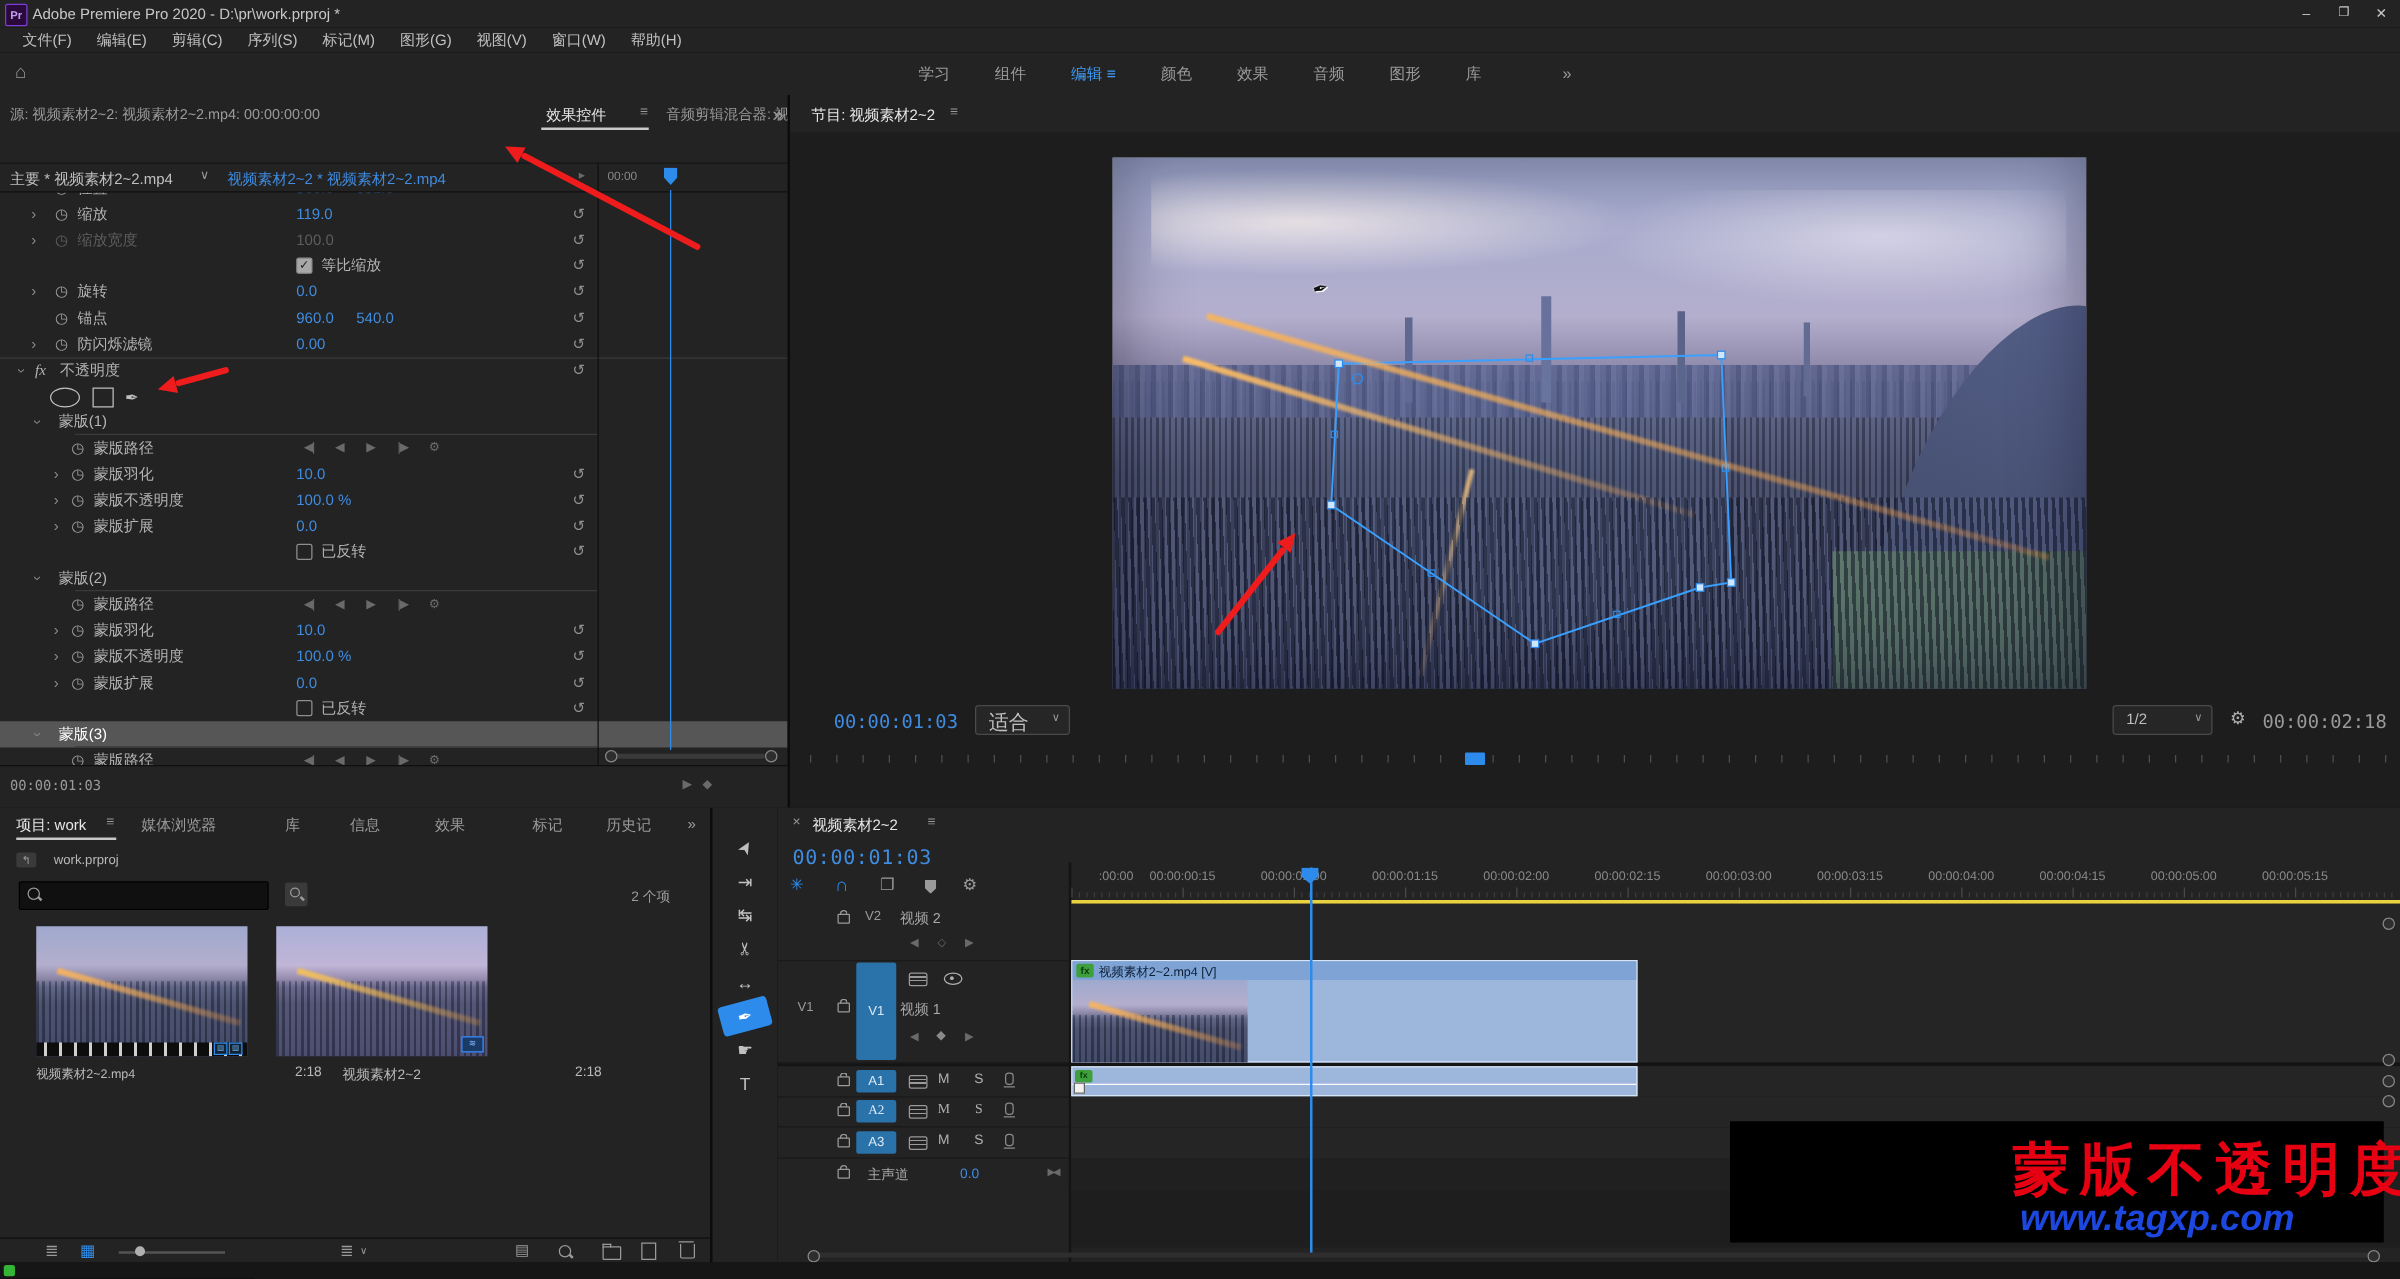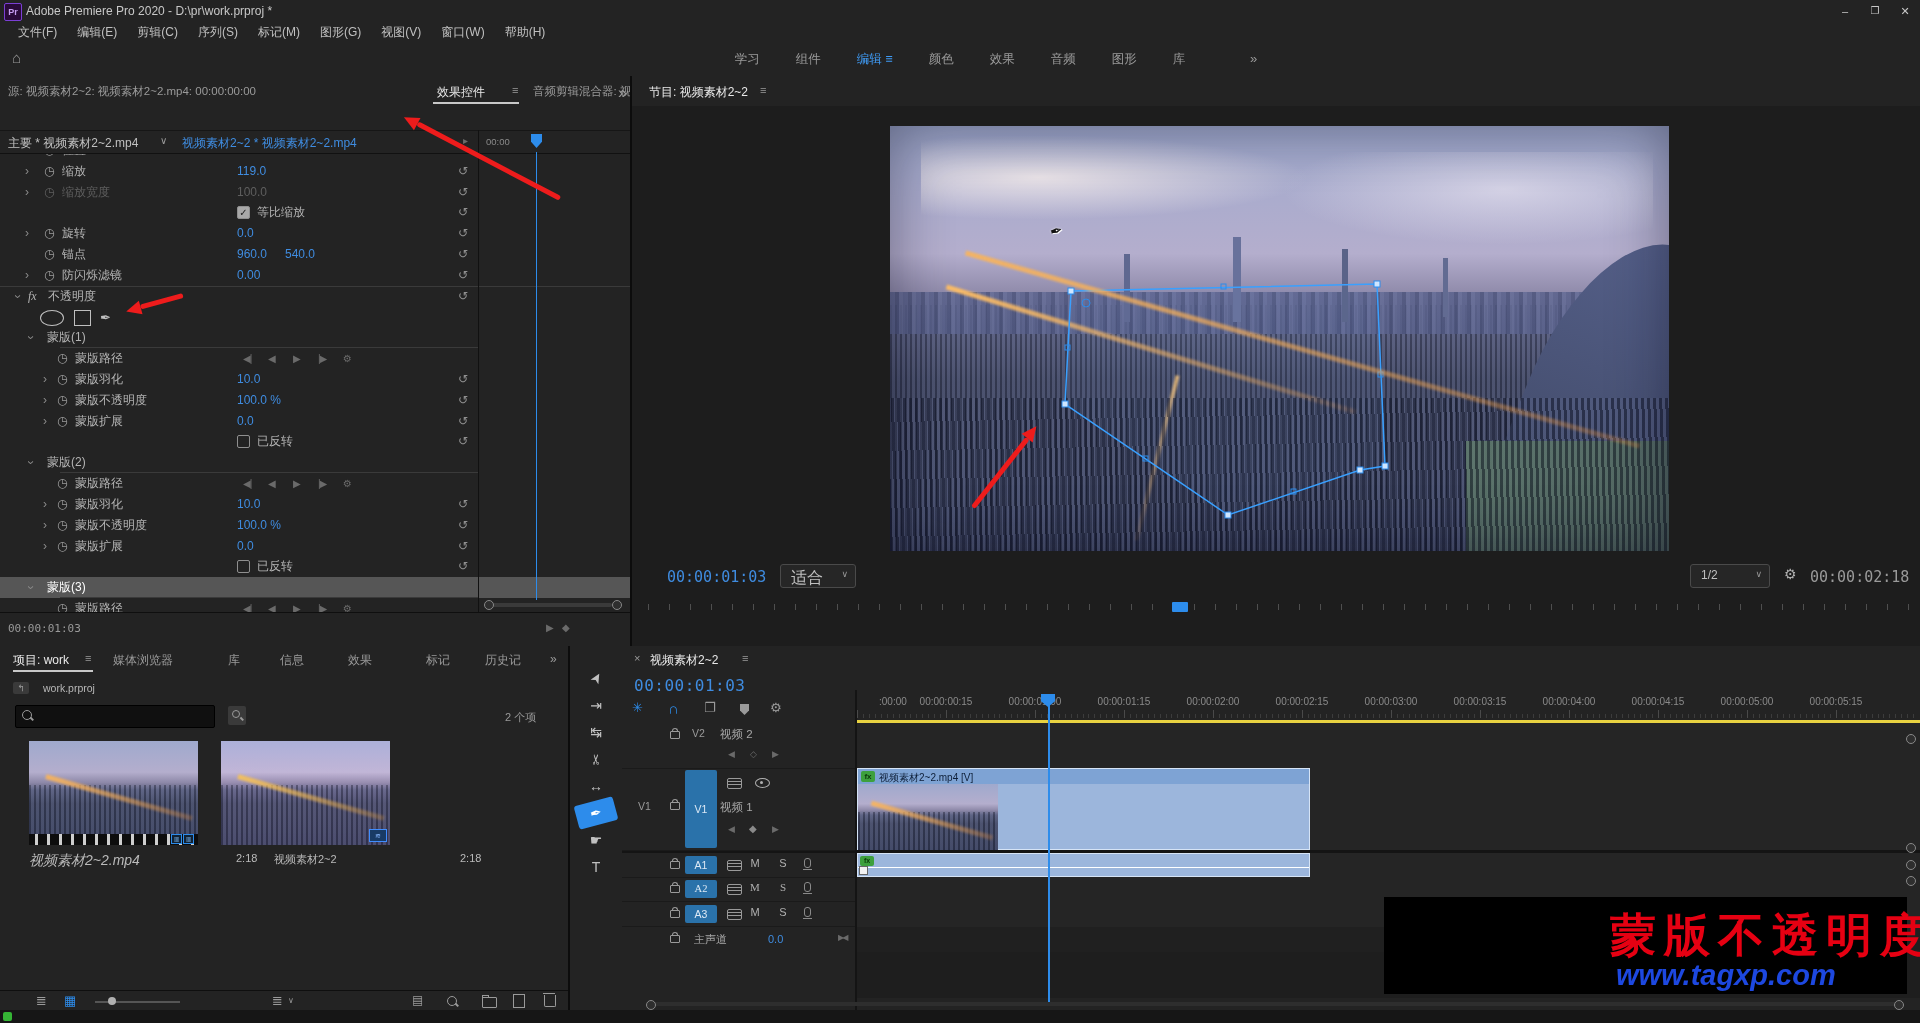--- a/index.html
+++ b/index.html
@@ -417,21 +417,21 @@
     <div class="abs" style="left:228px;top:60px;width:18px;height:19px;background:#3a3a3a;border-radius:2px;">
       <span class="lens" style="left:4px;top:4px;width:6px;height:6px;"></span>
     </div>
     <div class="t gray" style="left:505px;top:64px;font-size:11px;">2 个项</div>
 
     <div class="mini-city" style="left:29px;top:95px;width:169px;height:104px;">
       <div class="abs" style="left:0;bottom:0;width:100%;height:11px;background:repeating-linear-gradient(90deg,#0d0d0d 0 6px,#cfcfcf 6px 9px,#0d0d0d 9px 12px);"></div>
       <div class="abs" style="right:16px;bottom:1px;width:9px;height:8px;border:1px solid #2d8ceb;background:#123;color:#7cb8f2;font-size:6px;line-height:8px;text-align:center;">▥</div>
       <div class="abs" style="right:4px;bottom:1px;width:9px;height:8px;border:1px solid #2d8ceb;background:#123;color:#7cb8f2;font-size:6px;line-height:8px;text-align:center;">▥</div>
     </div>
-    <div class="t" style="left:29px;top:206px;font-size:14px;color:#bababa;font-style:italic;">视频素材2~2.mp4</div>
+    <div class="t" style="left:29px;top:206px;font-size:10px;color:#bababa;">视频素材2~2.mp4</div>
     <div class="t" style="left:236px;top:206px;font-size:11px;color:#bababa;">2:18</div>
 
     <div class="mini-city" style="left:221px;top:95px;width:169px;height:104px;filter:hue-rotate(8deg) brightness(1.05);">
       <div class="abs" style="right:3px;bottom:3px;width:16px;height:11px;background:#123a5c;border:1px solid #2d8ceb;color:#7cb8f2;font-size:7px;line-height:11px;text-align:center;">≋</div>
     </div>
     <div class="t" style="left:274px;top:206px;font-size:11px;color:#bababa;">视频素材2~2</div>
     <div class="t" style="left:460px;top:206px;font-size:11px;color:#bababa;">2:18</div>
 
     <div class="abs" style="left:0;top:344px;width:568px;height:20px;border-top:1px solid #0f0f0f;">
       <div class="t gray" style="left:36px;top:2px;font-size:13px;">≣</div>

